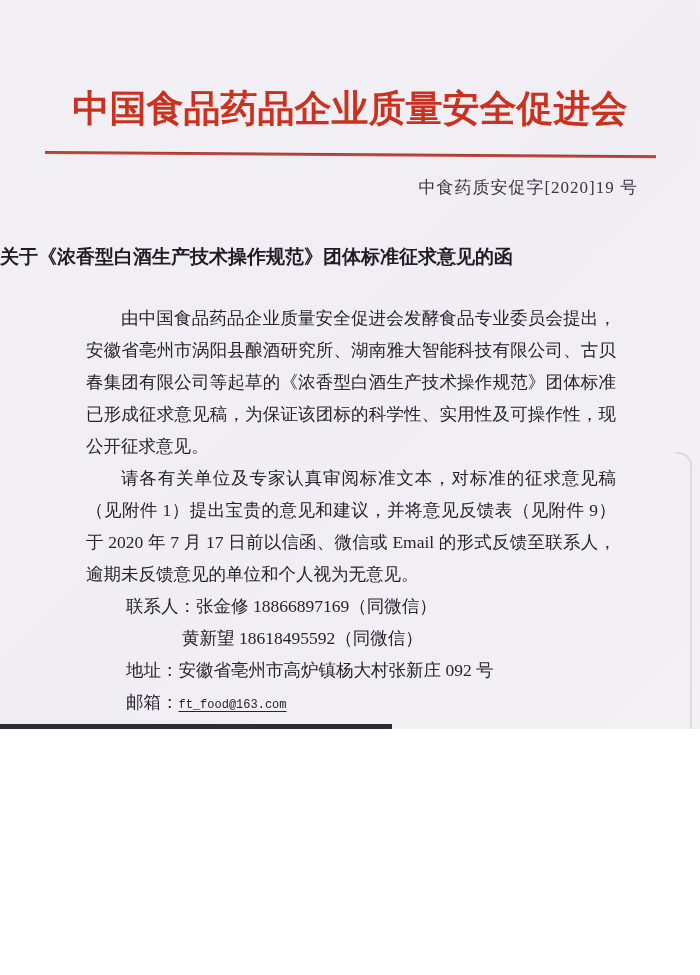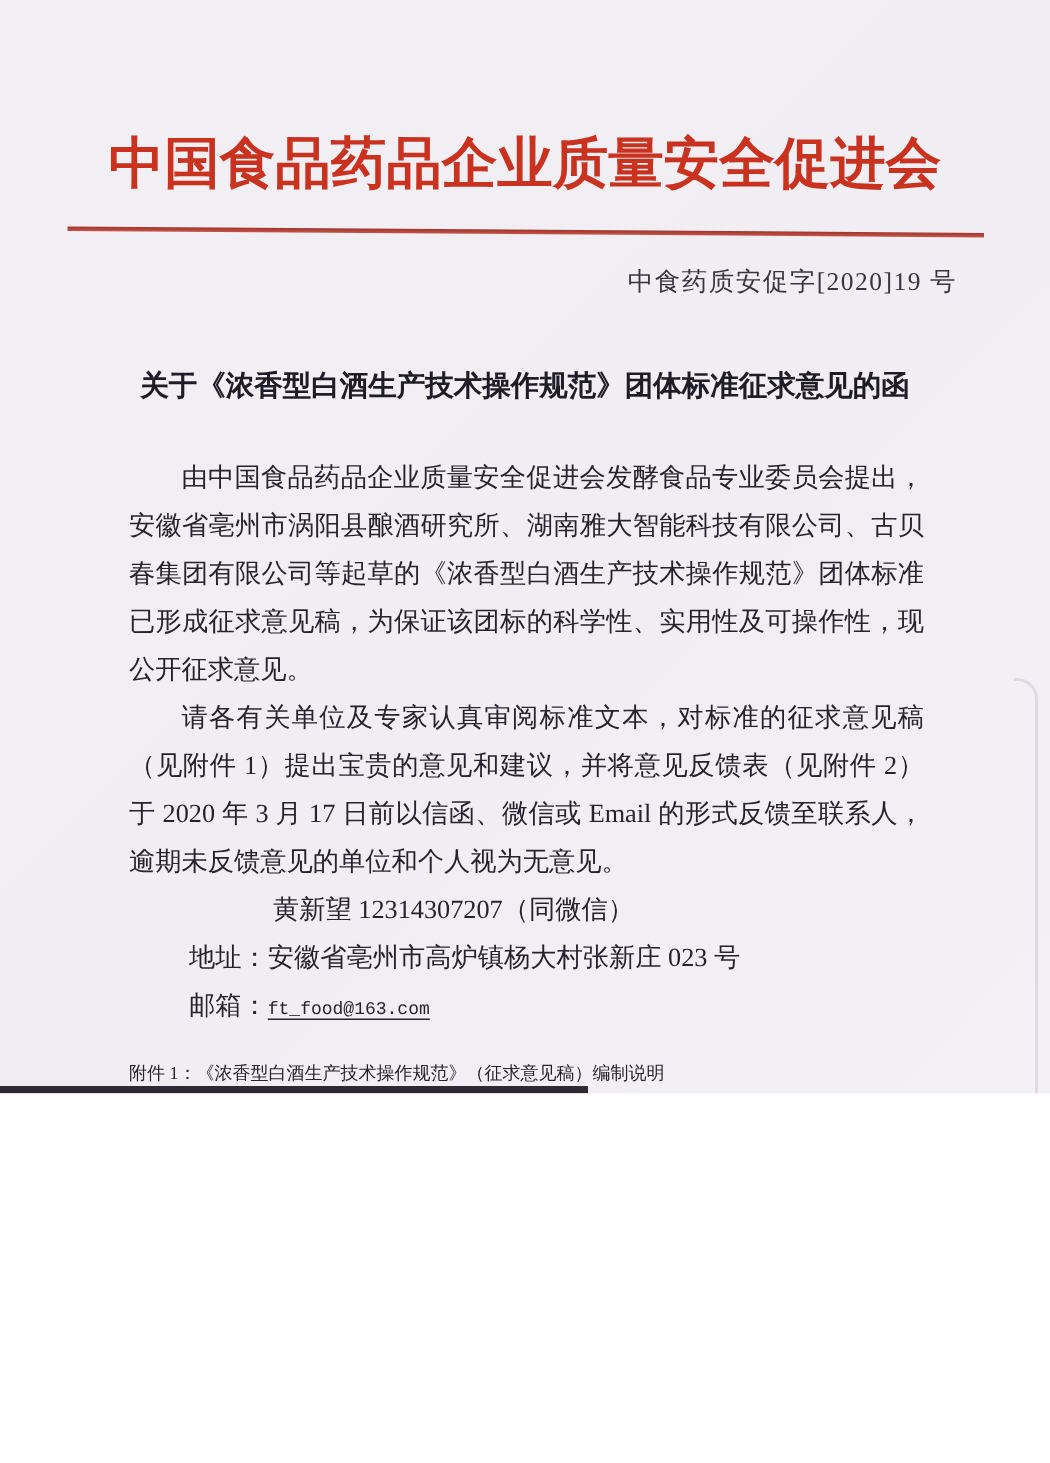--- a/index.html
+++ b/index.html
@@ -26,21 +26,20 @@
     background:linear-gradient(to bottom,#9e352c,#c65549);
     transform:rotate(0.40deg);transform-origin:left center;
   }
   .doc-number{
     position:absolute;top:176px;right:62px;
     font-size:17px;letter-spacing:1px;color:#39343f;
   }
   
   .headline{
     position:absolute;top:244px;left:0;right:0;
-    text-align:center;
     font-size:19px;font-weight:bold;color:#1e1c26;
     font-family:"Liberation Sans","DejaVu Sans",sans-serif;
   }
   
   .body-block{
     position:absolute;top:302px;left:86px;width:530px;
     font-size:17.5px;line-height:32px;
     text-align:justify;
     color:#26232e;
   }
@@ -99,26 +98,27 @@
   <div class="rule-top"></div>
 
   <div class="doc-number">中食药质安促字[2020]19 号</div>
 
   <div class="headline">关于《浓香型白酒生产技术操作规范》团体标准征求意见的函</div>
 
   <div class="body-block">
 
     <p>由中国食品药品企业质量安全促进会发酵食品专业委员会提出，安徽省亳州市涡阳县酿酒研究所、湖南雅大智能科技有限公司、古贝春集团有限公司等起草的《浓香型白酒生产技术操作规范》团体标准已形成征求意见稿，为保证该团标的科学性、实用性及可操作性，现公开征求意见。</p>
 
-    <p>请各有关单位及专家认真审阅标准文本，对标准的征求意见稿（见附件 1）提出宝贵的意见和建议，并将意见反馈表（见附件 2）于 2020 年 3 月 17 日前以信函、微信或 Email 的形式反馈至联系人，逾期未反馈意见的单位和个人视为无意见。</p>
+    <p>请各有关单位及专家认真审阅标准文本，对标准的征求意见稿（见附件 1）提出宝贵的意见和建议，并将意见反馈表（见附件 9）于 2020 年 7 月 17 日前以信函、微信或 Email 的形式反馈至联系人，逾期未反馈意见的单位和个人视为无意见。</p>
 
+    <div class="contact-line"><span>联系人：</span><span>张金修 18866897169（同微信）</span></div>
 
-    <div class="contact-cont">黄新望 12314307207（同微信）</div>
+    <div class="contact-cont">黄新望 18618495592（同微信）</div>
 
-    <div class="contact-line"><span>地址：</span><span>安徽省亳州市高炉镇杨大村张新庄 023 号</span></div>
+    <div class="contact-line"><span>地址：</span><span>安徽省亳州市高炉镇杨大村张新庄 092 号</span></div>
 
     <div class="contact-line"><span>邮箱：</span><span class="email-text">ft_food@163.com</span></div>
 
     <div class="attachments">
       <div>附件 1：《浓香型白酒生产技术操作规范》（征求意见稿）编制说明</div>
       <div>附件 8：意见反馈表</div>
     </div>
   </div>
 
   <div class="signature">

